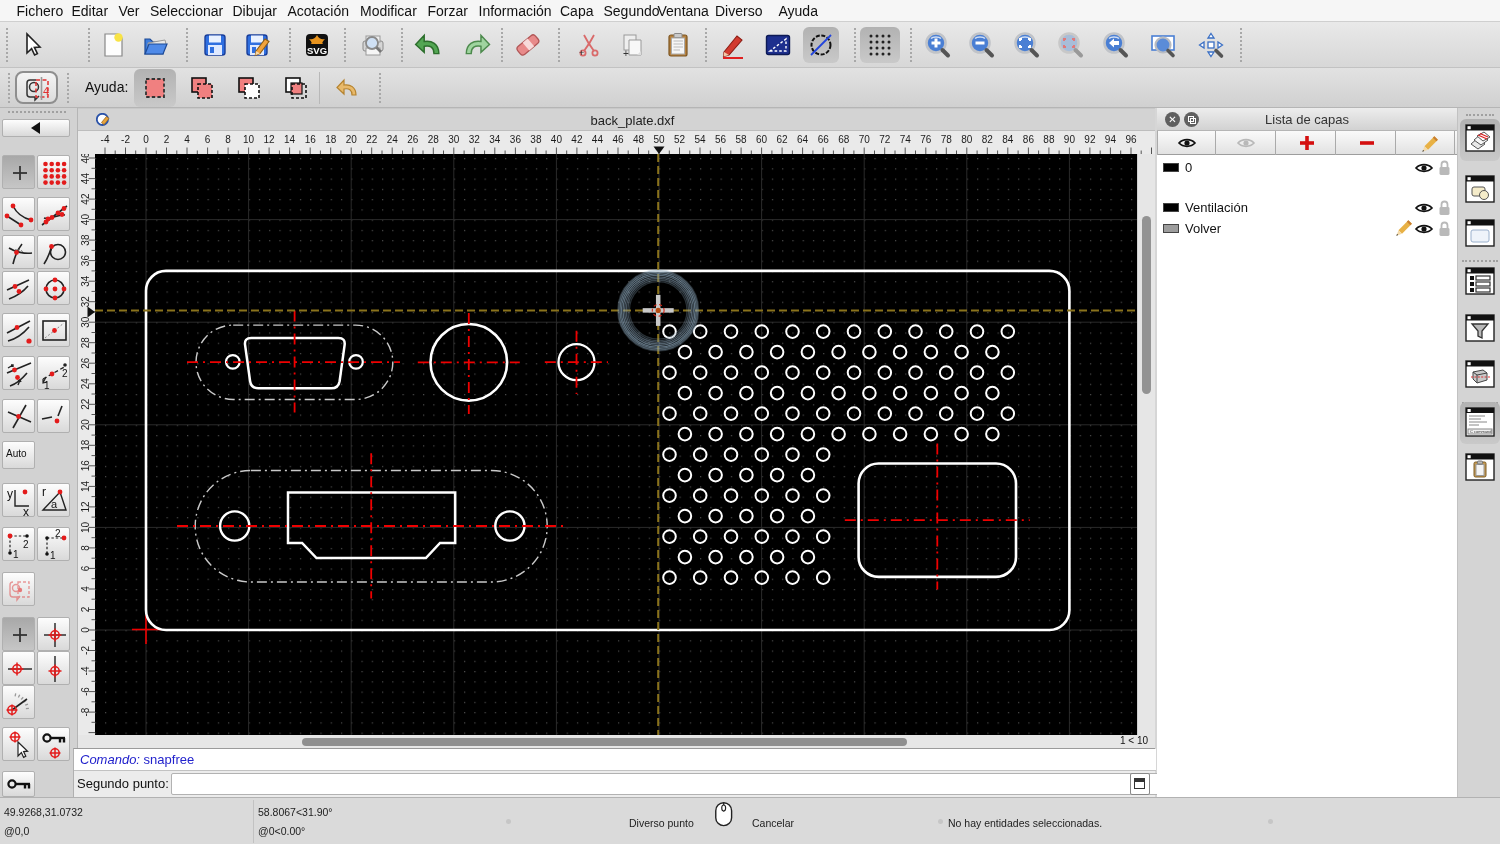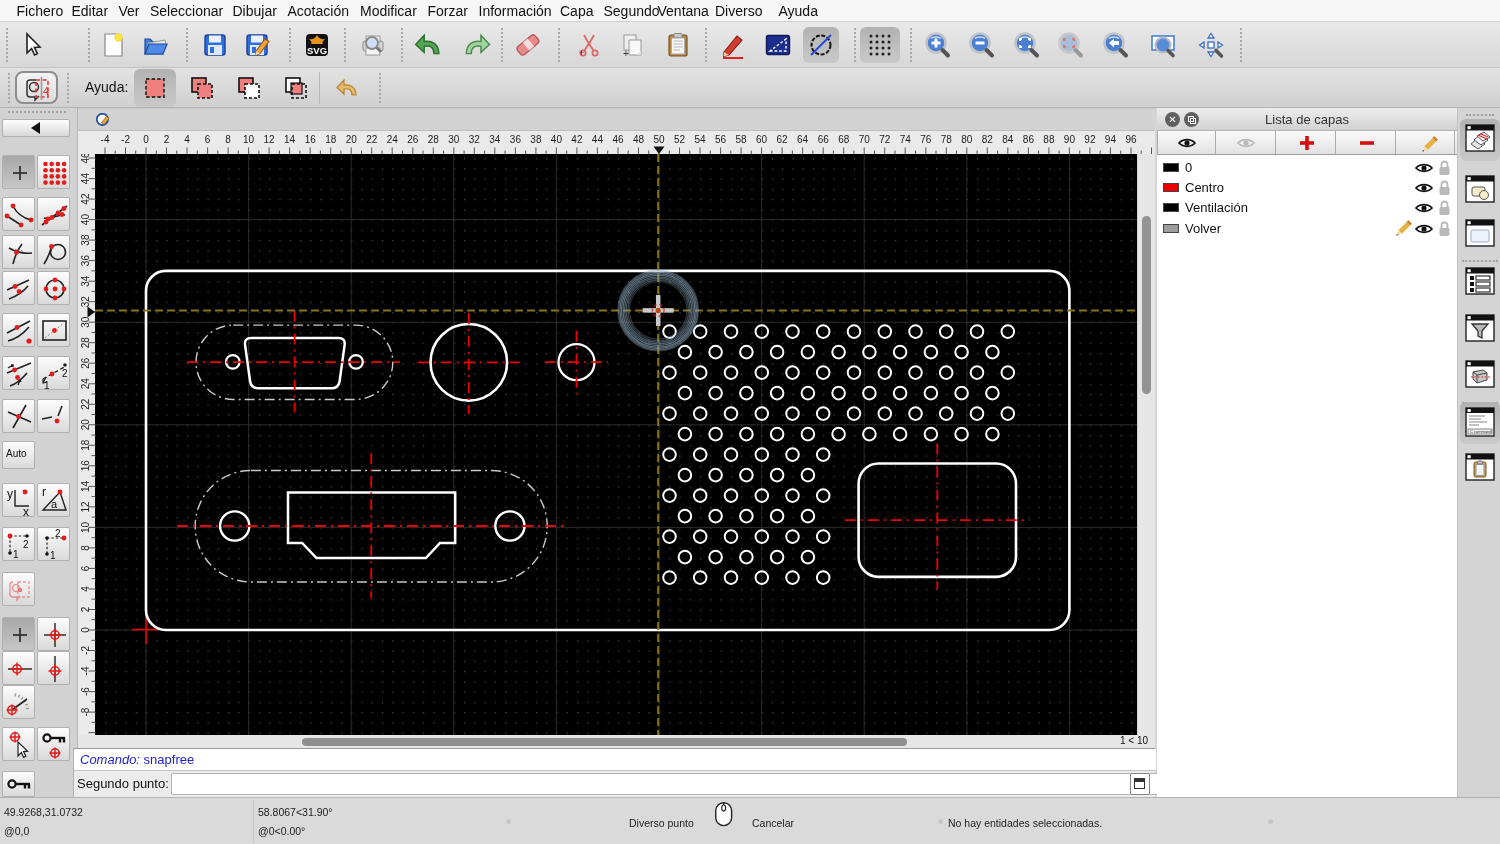--- a/index.html
+++ b/index.html
@@ -484,20 +484,21 @@
             <line x1="23" y1="8" x2="23" y2="12.5" stroke="#111" stroke-width="2.4"></line>
           </g>
         </g>
       </svg></div>
   </div>
 <div id="titlebar">
     <div class="abs" style="left:17.6px;top:4px"><svg width="14" height="14" viewBox="0 0 14 14">
         <circle cx="6.4" cy="6.4" r="5.6" fill="#fff" stroke="#2a52a8" stroke-width="1.8"></circle>
         <path d="M5.5,9.5 L10.5,3.5 L13,5.5 L8,11.5 Z" fill="#e8a33c" stroke="#9a6a1a" stroke-width="0.8"></path>
       </svg></div>
+    <div class="abs" style="left:0;top:4px;width:1077px;text-align:center;font-size:13px;color:#222;padding-left:32px">back_plate.dxf</div>
   </div>
 <div id="rcorner"></div>
 <div id="hruler">
     <svg width="1060" height="23" style="position:absolute;left:0;top:0">
       <line x1="10.0" y1="16.5" x2="10.0" y2="23" stroke="#555" stroke-width="1"></line>
       <line x1="20.2" y1="19.5" x2="20.2" y2="23" stroke="#555" stroke-width="1"></line>
       <line x1="30.5" y1="16.5" x2="30.5" y2="23" stroke="#555" stroke-width="1"></line>
       <line x1="40.7" y1="19.5" x2="40.7" y2="23" stroke="#555" stroke-width="1"></line>
       <line x1="51.0" y1="16.5" x2="51.0" y2="23" stroke="#555" stroke-width="1"></line>
       <line x1="61.3" y1="19.5" x2="61.3" y2="23" stroke="#555" stroke-width="1"></line>
@@ -990,32 +991,20 @@
       <span style="position:absolute;left:28px;top:2px">0</span>
       <div class="abs" style="left:257px;top:3px"><svg width="20" height="14" viewBox="0 0 20 14">
           <path d="M2,7 C6,2.6 14,2.6 18,7 C14,11.4 6,11.4 2,7 Z" fill="none" stroke="#111" stroke-width="1.7"></path>
           <circle cx="10" cy="7" r="2.6" fill="#111"></circle>
         </svg></div>
       <div class="abs" style="left:281px;top:2px"><svg width="13" height="16" viewBox="0 0 13 16">
           <path d="M3.5,7 L3.5,4.5 A3,3 0 0 1 9.5,4.5 L9.5,7" fill="none" stroke="#b9b9b9" stroke-width="1.8"></path>
           <rect x="1.5" y="7" width="10" height="8" rx="1.4" fill="#b9b9b9"></rect>
         </svg></div>
     </div>
-    <div class="lrow" style="top:70px">
-      <div class="sw" style="background:#ee0000"></div>
-      <span style="position:absolute;left:28px;top:2px">Centro</span>
-      <div class="abs" style="left:257px;top:3px"><svg width="20" height="14" viewBox="0 0 20 14">
-          <path d="M2,7 C6,2.6 14,2.6 18,7 C14,11.4 6,11.4 2,7 Z" fill="none" stroke="#111" stroke-width="1.7"></path>
-          <circle cx="10" cy="7" r="2.6" fill="#111"></circle>
-        </svg></div>
-      <div class="abs" style="left:281px;top:2px"><svg width="13" height="16" viewBox="0 0 13 16">
-          <path d="M3.5,7 L3.5,4.5 A3,3 0 0 1 9.5,4.5 L9.5,7" fill="none" stroke="#b9b9b9" stroke-width="1.8"></path>
-          <rect x="1.5" y="7" width="10" height="8" rx="1.4" fill="#b9b9b9"></rect>
-        </svg></div>
-    </div>
     <div class="lrow" style="top:90px">
       <div class="sw" style="background:#000"></div>
       <span style="position:absolute;left:28px;top:2px">Ventilación</span>
       <div class="abs" style="left:257px;top:3px"><svg width="20" height="14" viewBox="0 0 20 14">
           <path d="M2,7 C6,2.6 14,2.6 18,7 C14,11.4 6,11.4 2,7 Z" fill="none" stroke="#111" stroke-width="1.7"></path>
           <circle cx="10" cy="7" r="2.6" fill="#111"></circle>
         </svg></div>
       <div class="abs" style="left:281px;top:2px"><svg width="13" height="16" viewBox="0 0 13 16">
           <path d="M3.5,7 L3.5,4.5 A3,3 0 0 1 9.5,4.5 L9.5,7" fill="none" stroke="#b9b9b9" stroke-width="1.8"></path>
           <rect x="1.5" y="7" width="10" height="8" rx="1.4" fill="#b9b9b9"></rect>

